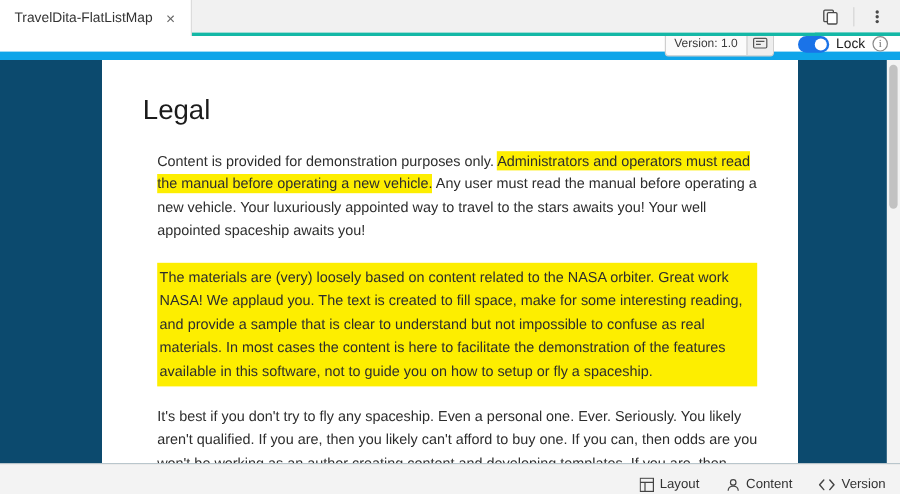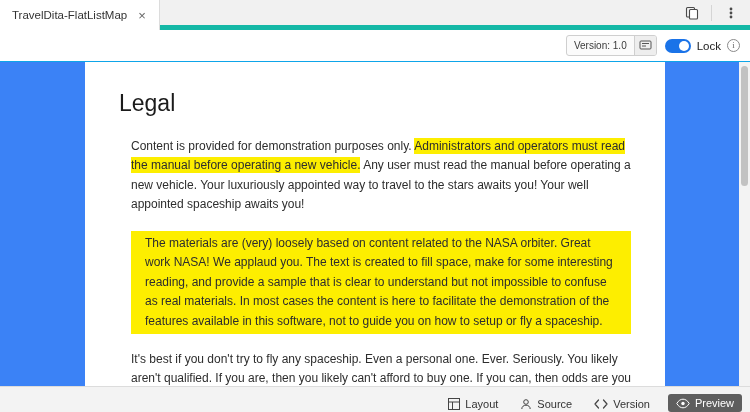--- a/index.html
+++ b/index.html
@@ -15,21 +15,21 @@
     position: relative;
     display: flex;
     flex-direction: column;
     background: #f7f7f7;
   }
 
   
   .tabbar {
     height: 30px;
     background: #f1f1f1;
-    border-bottom: 5px solid #14b8a6;
+    border-bottom: 3px solid #14b8a6;
     display: flex;
     align-items: stretch;
     position: relative;
   }
   .tab {
     display: flex;
     align-items: center;
     gap: 8px;
     padding: 0 10px 0 12px;
     background: #ffffff;
@@ -59,28 +59,28 @@
     display: flex; align-items: center; justify-content: center;
     border-radius: 3px;
     color: #4a4a4a;
   }
   .tb-sep {
     width: 1px; height: 16px; background: #d5d5d5; margin: 0 4px;
   }
 
   
   .toolbar {
-    height: 32px;
+    height: 20px;
     background: #ffffff;
-    border-bottom: 1px solid #0ea5e9;
+    border-bottom: 7px solid #0ea5e9;
     display: flex;
     align-items: center;
     justify-content: flex-end;
     padding-right: 10px;
-    gap: 8px;
+    gap: 20px;
   }
   .version-pill {
     display: flex;
     align-items: center;
     height: 21px;
     border: 1px solid #cfcfcf;
     border-radius: 3px;
     overflow: hidden;
     background: #fbfbfb;
   }
@@ -120,21 +120,21 @@
     color: #6a6a6a;
     font-size: 9px;
     line-height: 11px;
     text-align: center;
     font-family: "Liberation Serif", serif;
   }
 
   
   .docarea {
     flex: 1;
-    background: #3b82f6;
+    background: #0c4a6e;
     position: relative;
     overflow: hidden;
     display: flex;
     justify-content: center;
   }
   .page {
     width: 580px;
     background: #ffffff;
     padding: 22px 34px 10px 34px;
     overflow: hidden;
@@ -152,21 +152,21 @@
     color: #2d2d2d;
     margin: 0 0 16px 12px;
     text-align: left;
   }
   .hl {
     background: #fdee00;
     padding: 1px 0;
   }
   p.hl-block {
     background: #fdee00;
-    padding: 3px 14px;
+    padding: 3px 2px;
     margin-bottom: 16px;
   }
 
   
   .scrollbar {
     position: absolute;
     top: 0; right: 0;
     width: 11px;
     height: 100%;
     background: #f3f3f3;
@@ -278,30 +278,23 @@
         <rect x="0.5" y="0.5" width="11" height="11" fill="none" stroke="#444" stroke-width="1"></rect>
         <path d="M0.5 4h11M4.5 4v7.5" stroke="#444" stroke-width="1"></path>
       </svg>
       <span>Layout</span>
     </div>
     <div class="sb-item">
       <svg width="12" height="12" viewBox="0 0 12 12">
         <circle cx="6" cy="4" r="2.3" fill="none" stroke="#444" stroke-width="1"></circle>
         <path d="M1.8 11c0-2.4 1.9-3.8 4.2-3.8S10.2 8.6 10.2 11" fill="none" stroke="#444" stroke-width="1"></path>
       </svg>
-      <span>Source</span>
+      <span>Content</span>
     </div>
     <div class="sb-item">
       <svg width="14" height="12" viewBox="0 0 14 12">
         <path d="M4.5 2L1 6l3.5 4M9.5 2L13 6l-3.5 4" fill="none" stroke="#444" stroke-width="1.2" stroke-linecap="round" stroke-linejoin="round"></path>
       </svg>
       <span>Version</span>
     </div>
-    <div class="sb-preview">
-      <svg width="14" height="11" viewBox="0 0 14 11">
-        <path d="M0.8 5.5C2.6 2.4 4.7 1.2 7 1.2s4.4 1.2 6.2 4.3c-1.8 3.1-3.9 4.3-6.2 4.3S2.6 8.6 0.8 5.5z" fill="none" stroke="#fff" stroke-width="1"></path>
-        <circle cx="7" cy="5.5" r="1.7" fill="#fff"></circle>
-      </svg>
-      <span>Preview</span>
-    </div>
   </div>
 
 </div>
 
 </body></html>

